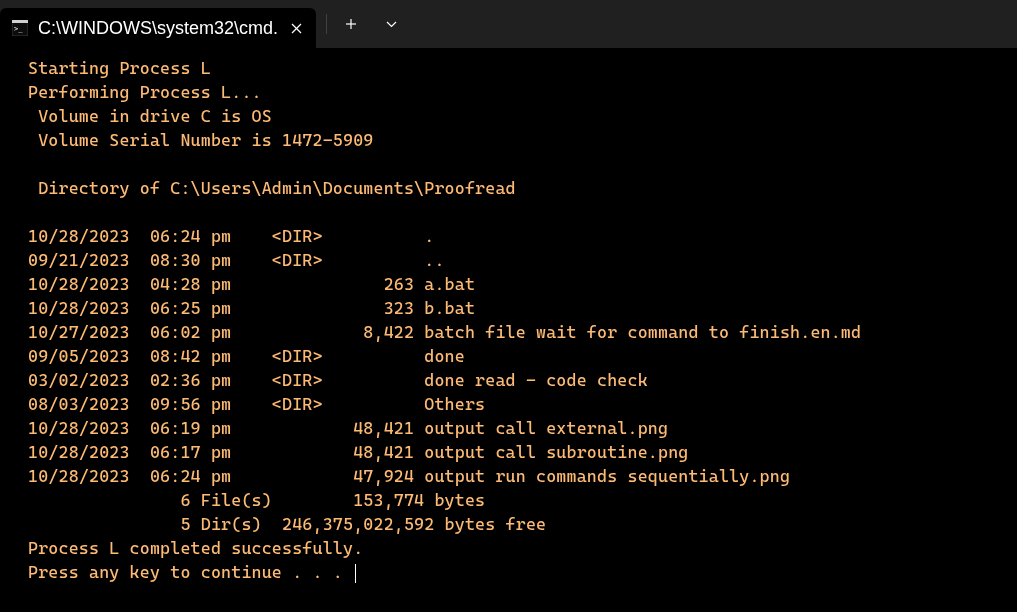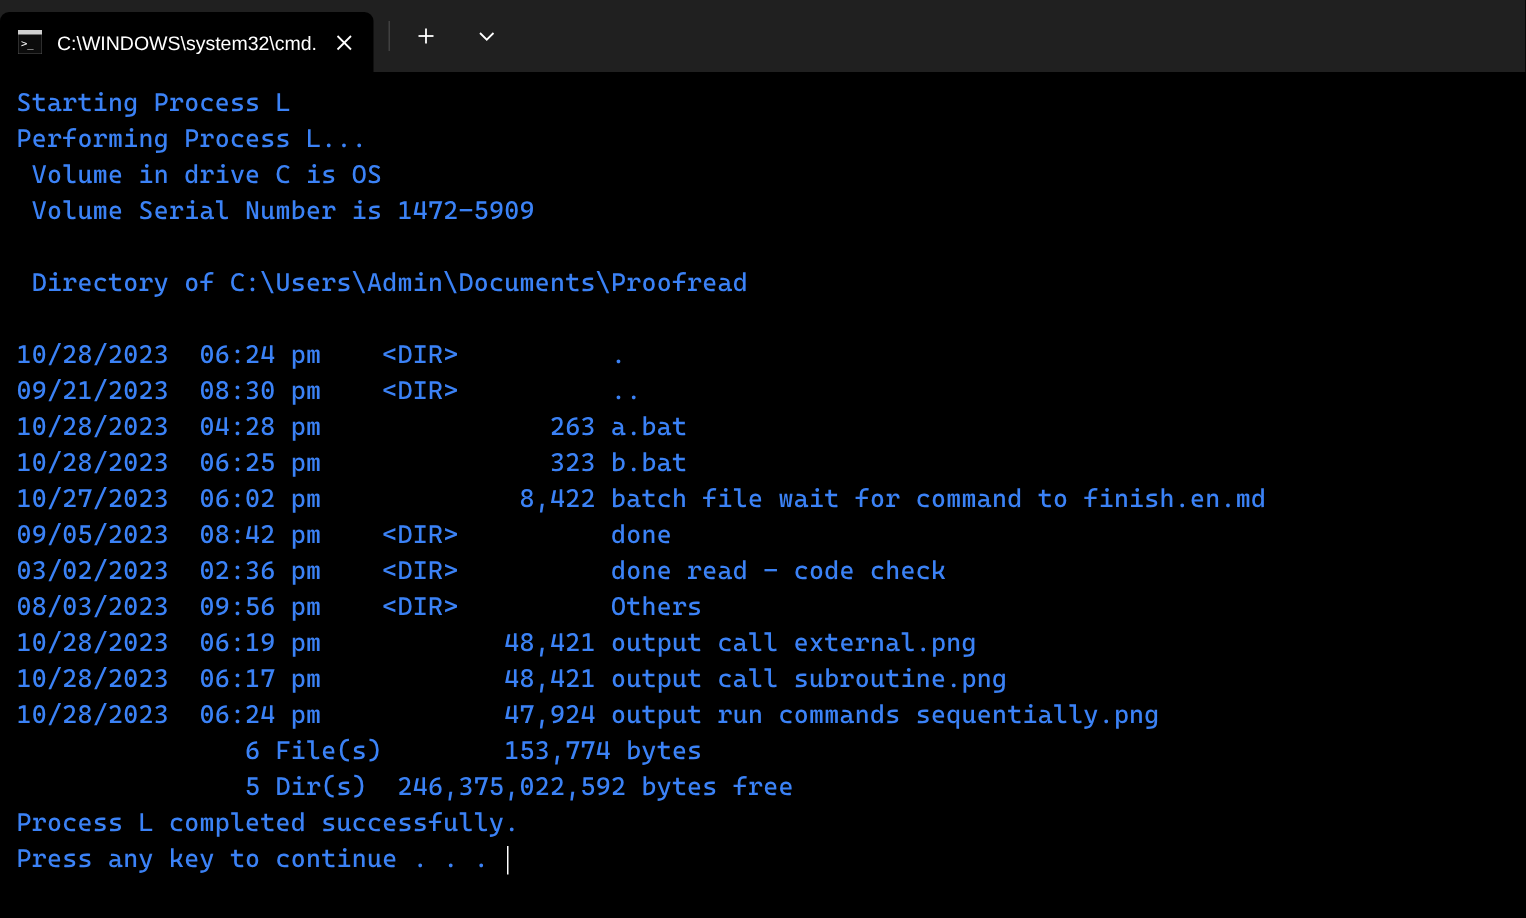--- a/index.html
+++ b/index.html
@@ -34,21 +34,21 @@
     }
     .tab-icon {
       width: 16px;
       height: 16px;
       display: flex;
       align-items: center;
       justify-content: center;
     }
     .tab-title {
       color: #ffffff;
-      font-size: 13px;
+      font-size: 18px;
       font-family: 'Segoe UI', sans-serif;
       flex: 1;
       white-space: nowrap;
       overflow: hidden;
     }
     .tab-close {
       width: 16px;
       height: 16px;
       display: flex;
       align-items: center;
@@ -74,22 +74,22 @@
       font-size: 14px;
     }
     .divider {
       width: 1px;
       height: 20px;
       background: #404040;
       align-self: center;
       margin: 0 2px;
     }
     .terminal {
-      padding: 8px 11px;
-      color: #3b82f6;
+      padding: 8px 28px;
+      color: #fdba74;
       font-size: 17px;
       line-height: 24px;
       white-space: pre;
       font-family: 'Cascadia Mono', 'Consolas', monospace;
       letter-spacing: 0.2px;
     }
     .cursor {
       display: inline-block;
       width: 1px;
       height: 19px;

